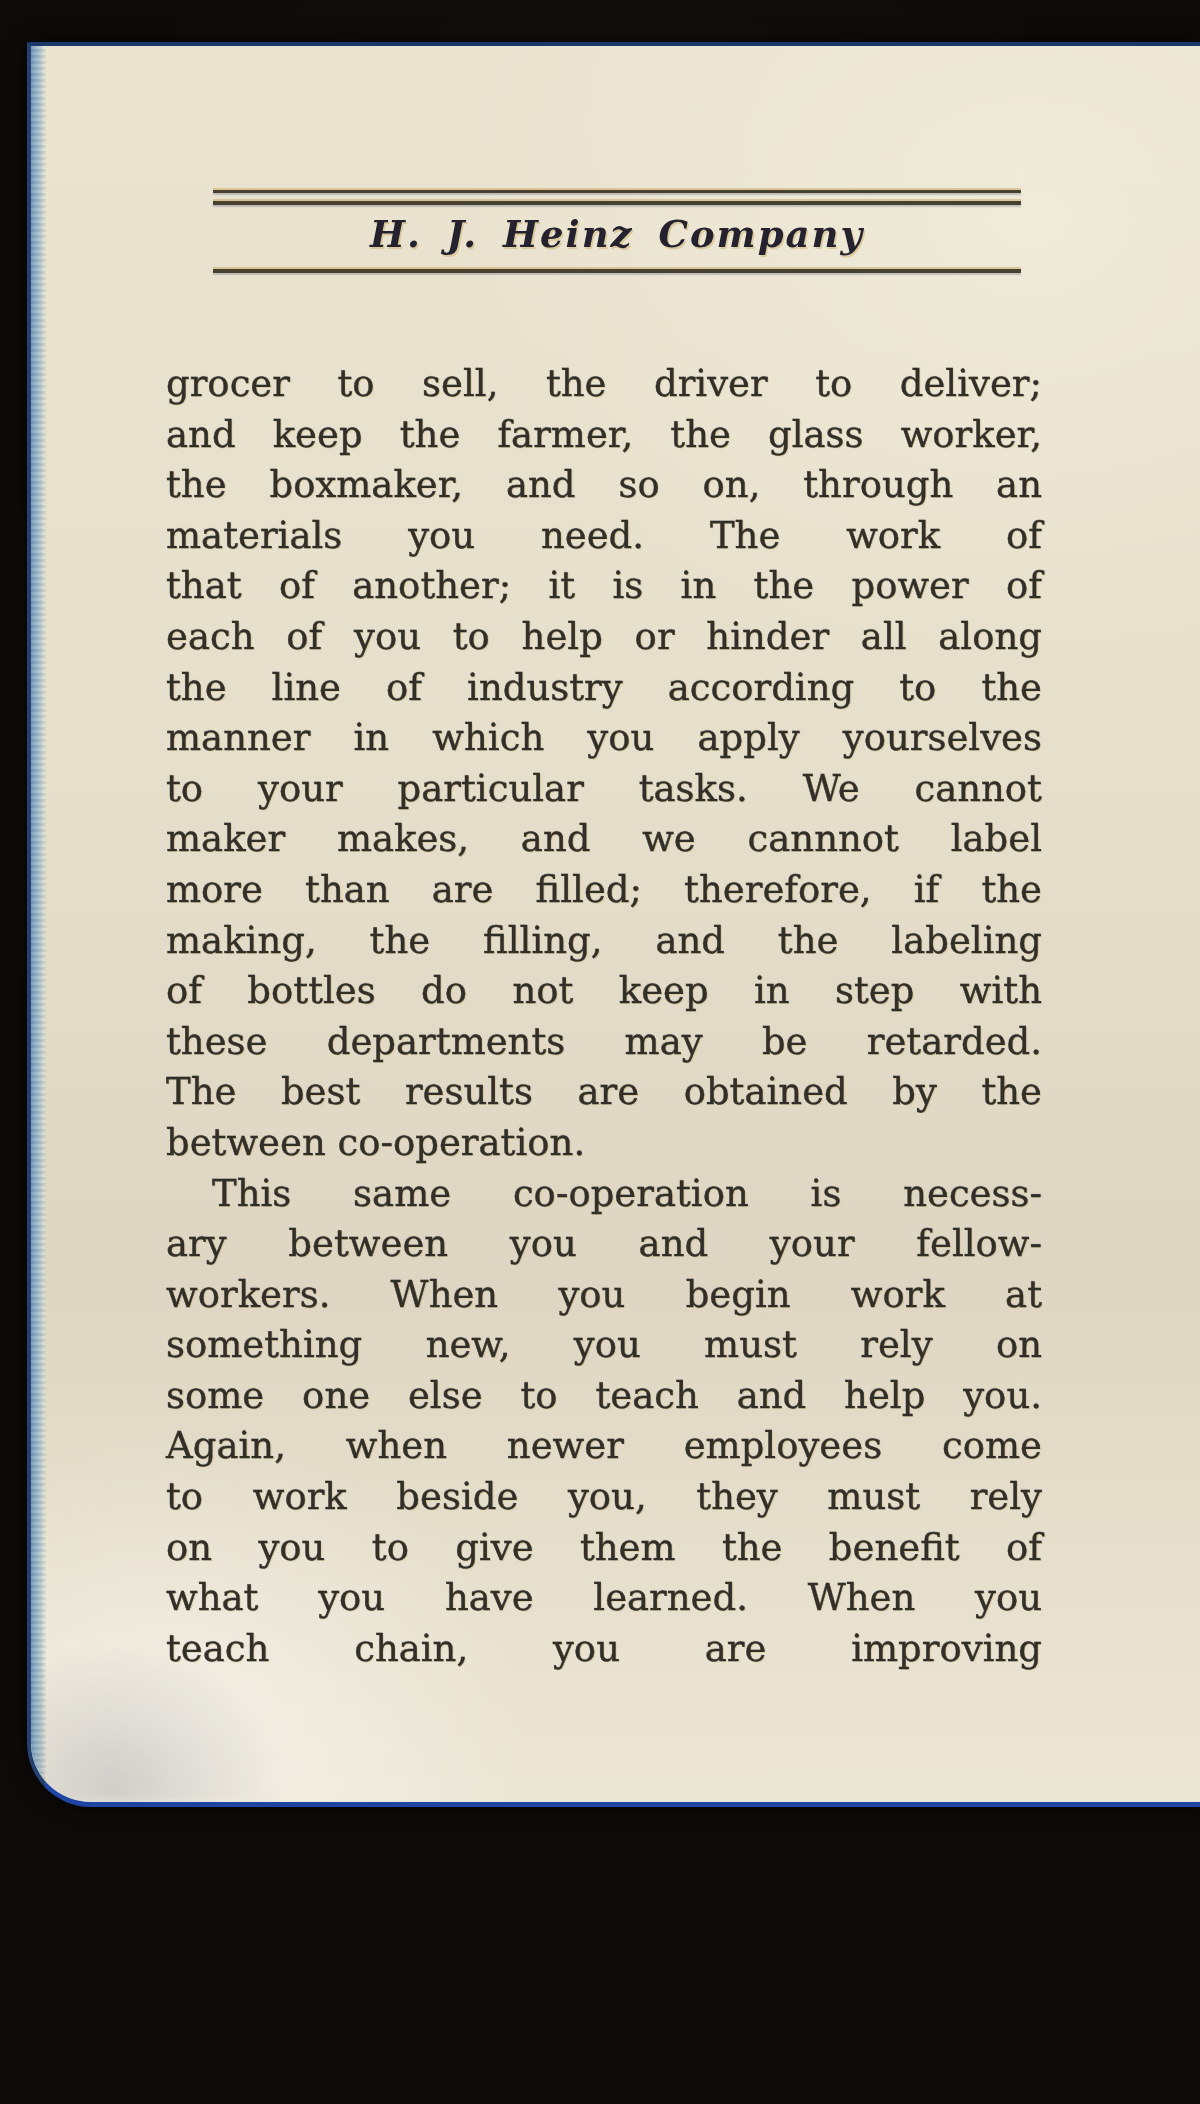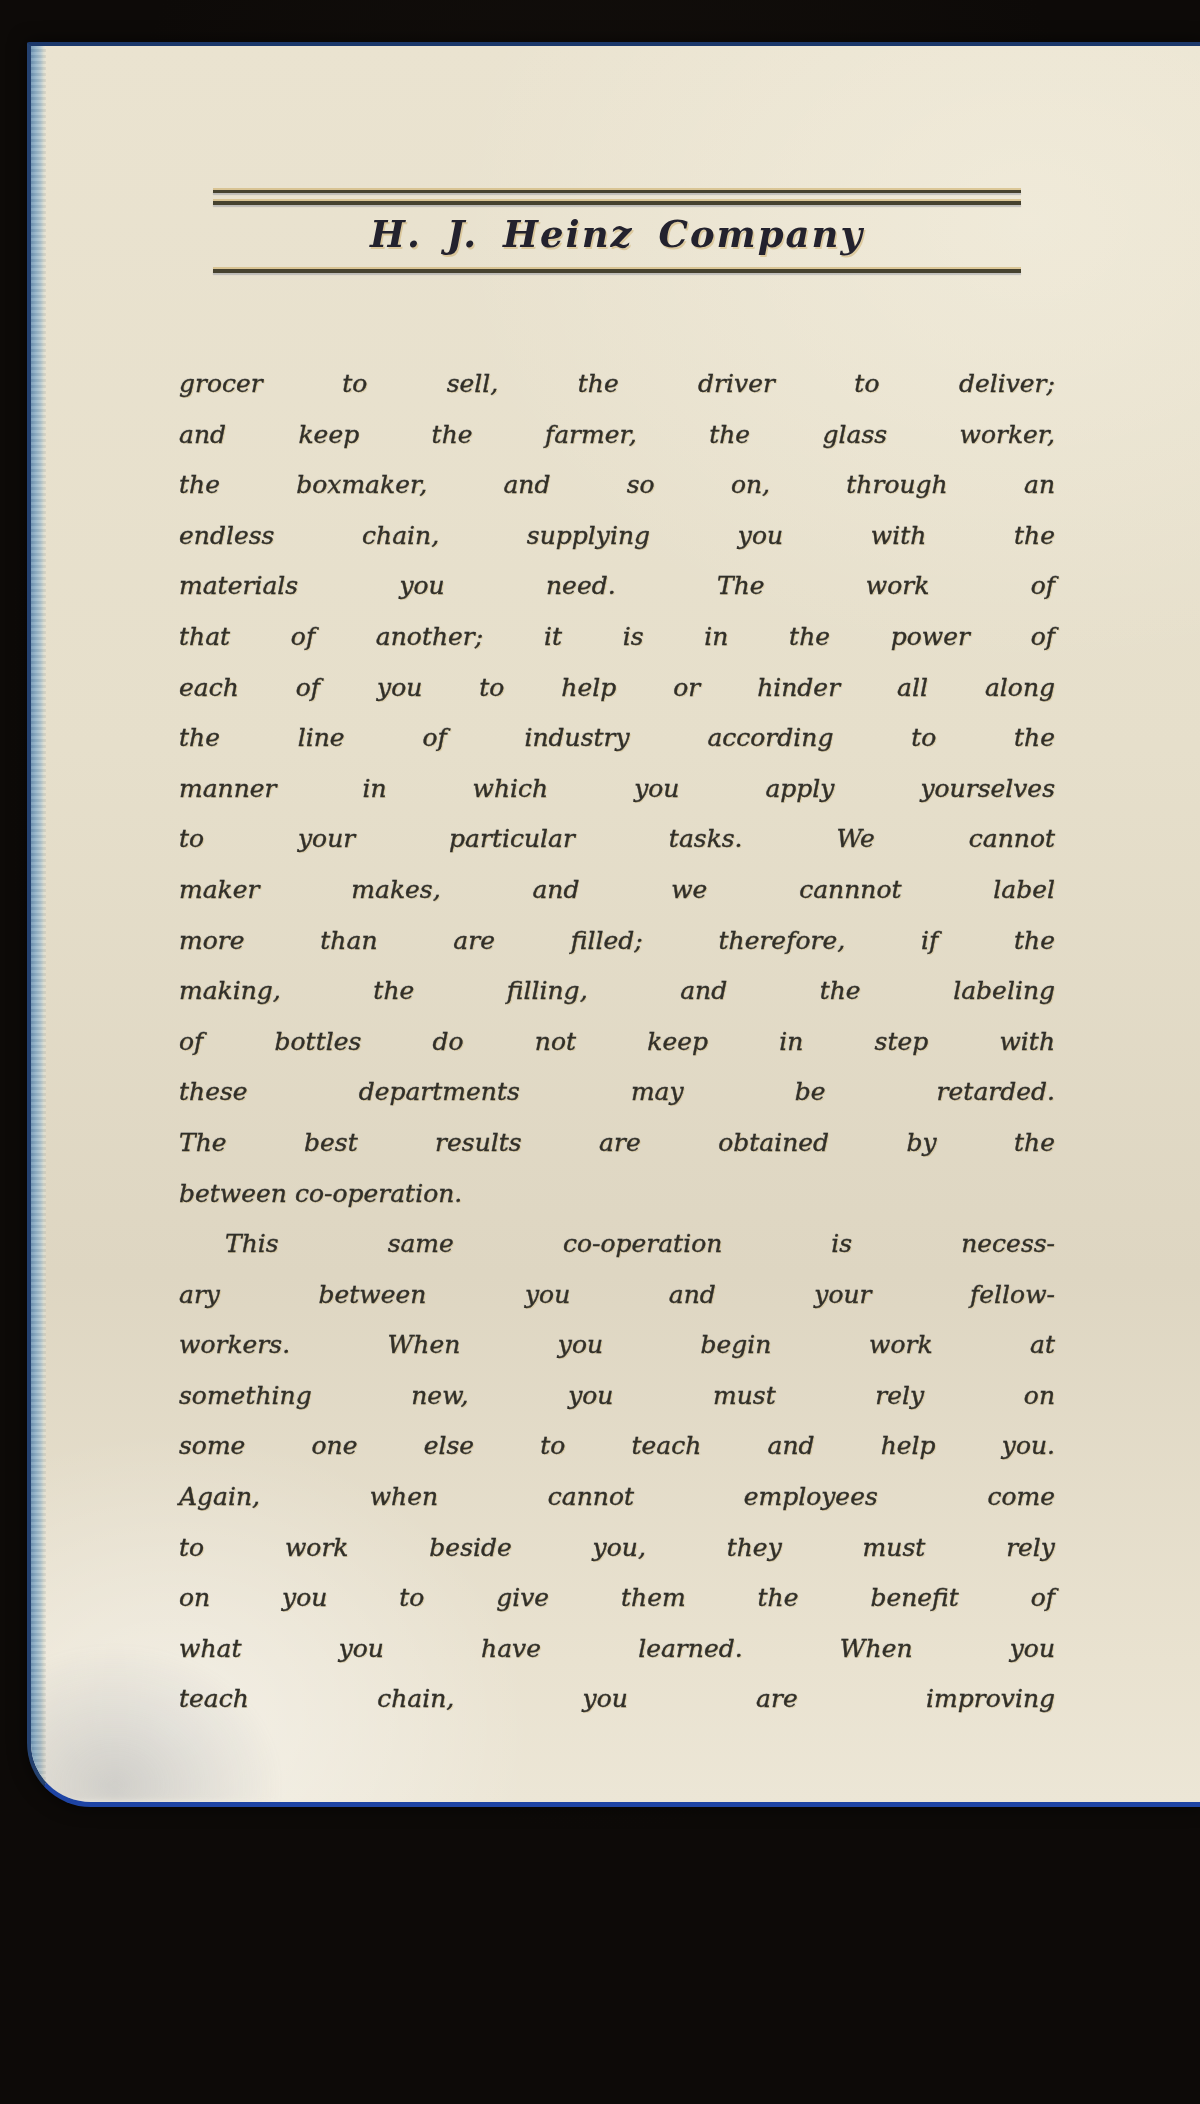--- a/index.html
+++ b/index.html
@@ -91,29 +91,28 @@
     font-style: italic;
     letter-spacing: 2px;
     word-spacing: 10px;
     color: #23222e;
     text-shadow: 1.5px 1.5px 0 rgba(198,160,80,0.40);
     white-space: nowrap;
   }
   
   .body-text {
     position: absolute;
-    left: 148px;
+    left: 135px;
     top: 313px;
     width: 876px;
-    font-size: 25px;
+    font-size: 37px;
     line-height: 50.6px;
     color: #312f28;
     -webkit-text-stroke: 0.35px #312f28;
     text-shadow: 1.2px 1.4px 0 rgba(196,160,80,0.28), -0.6px -0.6px 0 rgba(80,100,150,0.12);
-    font-style: italic;
   }
   .line {
     text-align: justify;
     text-align-last: justify;
     white-space: normal;
   }
   .line.no-stretch { text-align-last: left; }
   .line.indent { text-indent: 46px; }
   
   .showthrough {
@@ -159,40 +158,39 @@
       <div class="rule rule-1"></div>
       <div class="rule rule-2"></div>
       <div class="title">H. J. Heinz Company</div>
       <div class="rule rule-3"></div>
     </div>
 
     <div class="body-text">
         <div class="line">grocer to sell, the driver to deliver;</div>
         <div class="line">and keep the farmer, the glass worker,</div>
         <div class="line">the boxmaker, and so on, through an</div>
-        <div class="line">endless chain, supplying you with the</div>
         <div class="line">materials you need.  The work of</div>
         <div class="line">that of another; it is in the power of</div>
         <div class="line">each of you to help or hinder all along</div>
         <div class="line">the line of industry according to the</div>
         <div class="line">manner in which you apply yourselves</div>
         <div class="line">to your particular tasks.  We cannot</div>
         <div class="line">maker makes, and we cannnot label</div>
         <div class="line">more than are filled; therefore, if the</div>
         <div class="line">making, the filling, and the labeling</div>
         <div class="line">of bottles do not keep in step with</div>
         <div class="line">these departments may be retarded.</div>
         <div class="line">The best results are obtained by the</div>
         <div class="line no-stretch">between co-operation.</div>
         <div class="line indent">This same co-operation is necess-</div>
         <div class="line">ary between you and your fellow-</div>
         <div class="line">workers.  When you begin work at</div>
         <div class="line">something new, you must rely on</div>
         <div class="line">some one else to teach and help you.</div>
-        <div class="line">Again, when cannot employees come</div>
+        <div class="line">Again, when newer employees come</div>
         <div class="line">to work beside you, they must rely</div>
         <div class="line">on you to give them the benefit of</div>
         <div class="line">what you have learned.  When you</div>
         <div class="line">teach chain, you are improving</div>
       </div>
 
     <div class="showthrough"></div>
 
     <div class="footer">
       <span class="page-number">2</span>

